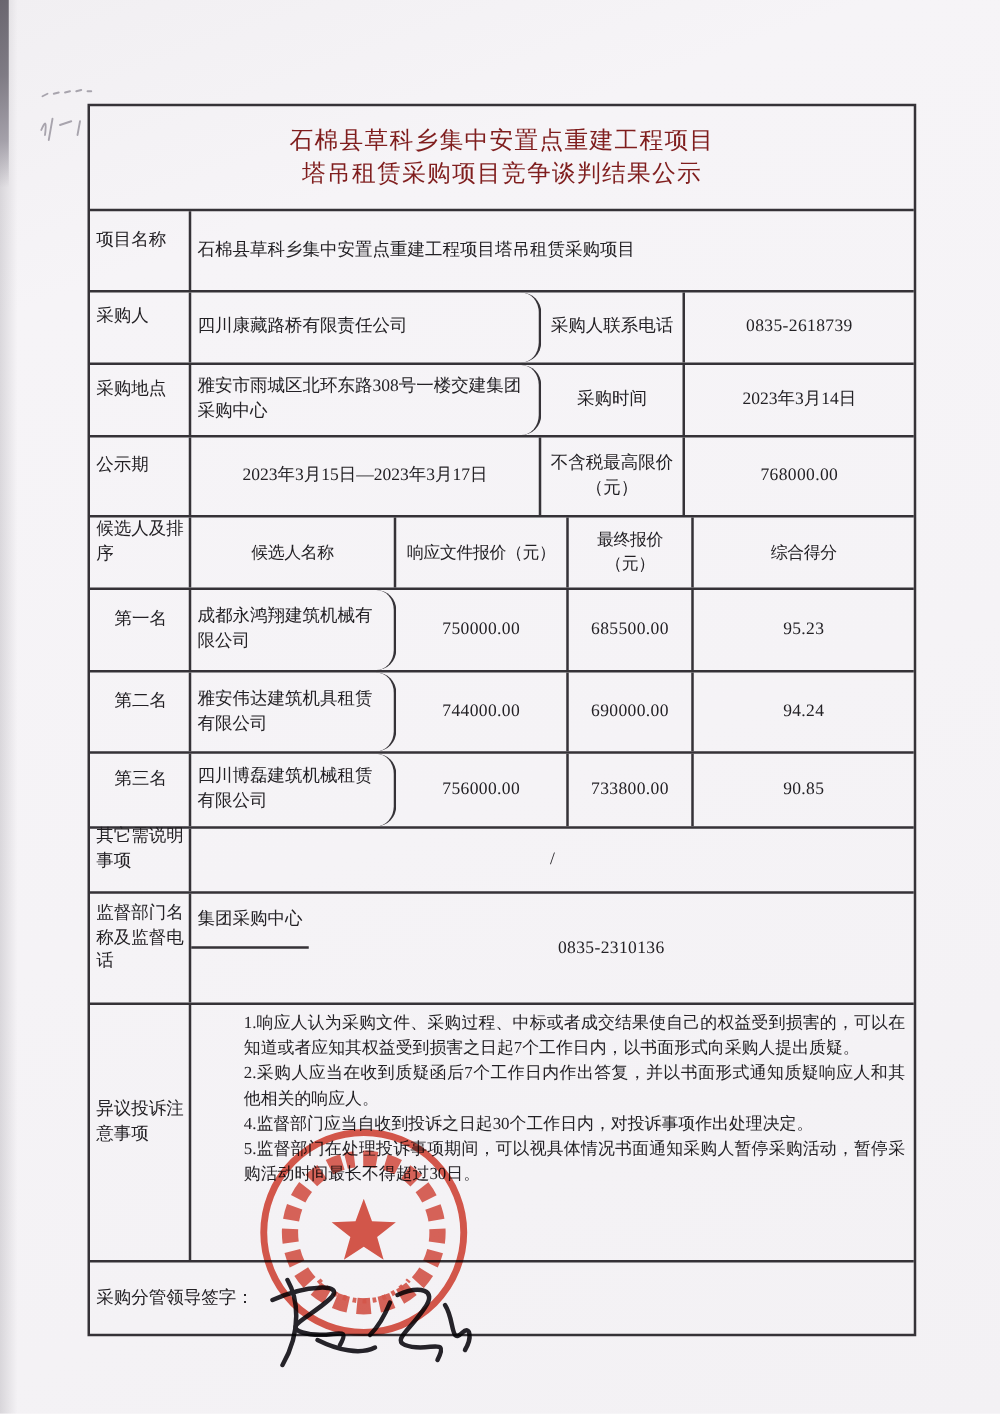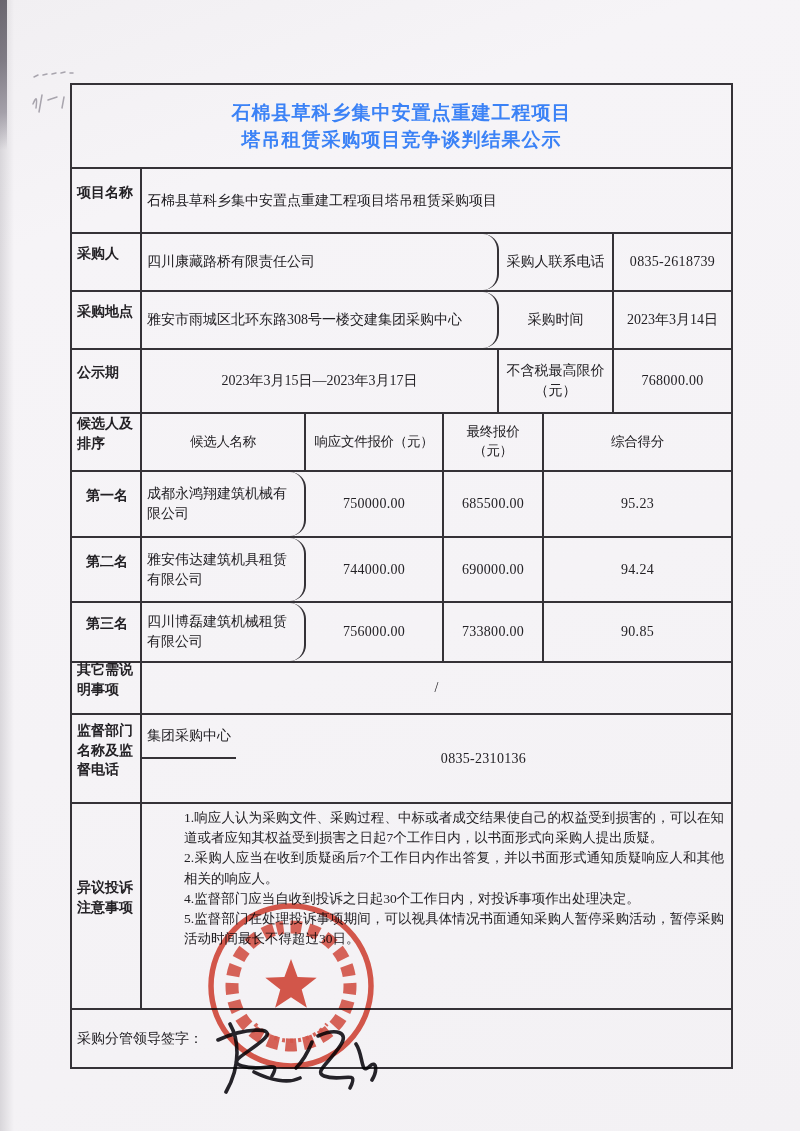--- a/index.html
+++ b/index.html
@@ -28,32 +28,32 @@
   .row { display:flex; border-bottom:2px solid #353237; }
   .row:last-child { border-bottom:none; }
   .cell {
     border-right:2px solid #353237;
     display:flex; align-items:center; justify-content:center;
     text-align:center; padding:2px 5px;
     font-size:14px; line-height:1.4; min-width:0;
   }
   .cell:last-child { border-right:none; }
   .cell.left { justify-content:flex-start; text-align:left;border-radius:16px; }
-  .label { width:70px; flex:none; justify-content:flex-start; text-align:left; padding:2px 3px 18px 5px;font-weight:bold; }
+  .label { width:81px; flex:none; justify-content:flex-start; text-align:left; padding:2px 3px 18px 5px; }
   .grow { flex:1; }
-  .w342 { width:357px; flex:none; }
+  .w342 { width:280px; flex:none; }
   .w115 { width:115px; flex:none; }
   .w164 { width:164px; flex:none; }
   .w138 { width:138px; flex:none; }
   .w100 { width:100px; flex:none; }
   .title-row { flex-direction:column; justify-content:center; align-items:center; }
   .title-line {
     font-family:"DejaVu Sans", sans-serif;
-    font-weight:700; font-size:19px; line-height:27px; letter-spacing:1px;
-    text-align:center; color:#3b82f6;
+    font-weight:400; font-size:19px; line-height:27px; letter-spacing:1px;
+    text-align:center; color:#7f1d1d;
   }
   .hdr { font-size:13.5px; letter-spacing:-0.3px; }
   .num { font-family:"Liberation Serif", serif; font-size:14px; letter-spacing:.3px; }
   .sub-col { flex:1; display:flex; flex-direction:row; min-width:0; }
   .sub-row-top { height:44px; border-bottom:2px solid #353237; display:flex; align-items:center; justify-content:center; }
   .sub-row-bot { flex:1; display:flex; align-items:center; justify-content:center; }
   .objection-cell {
     flex:1; padding:4px 7px; font-size:13.5px; line-height:20.2px;
     display:block; text-align:justify; overflow:hidden;margin-left:35px;
   }

